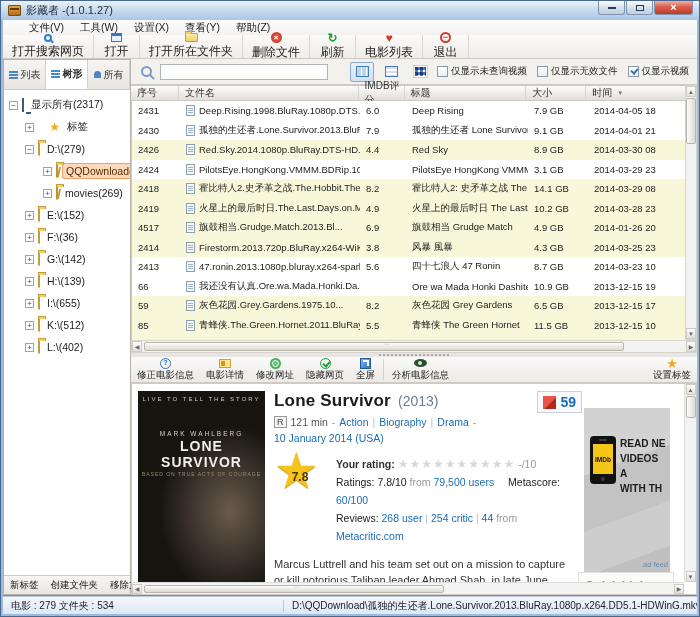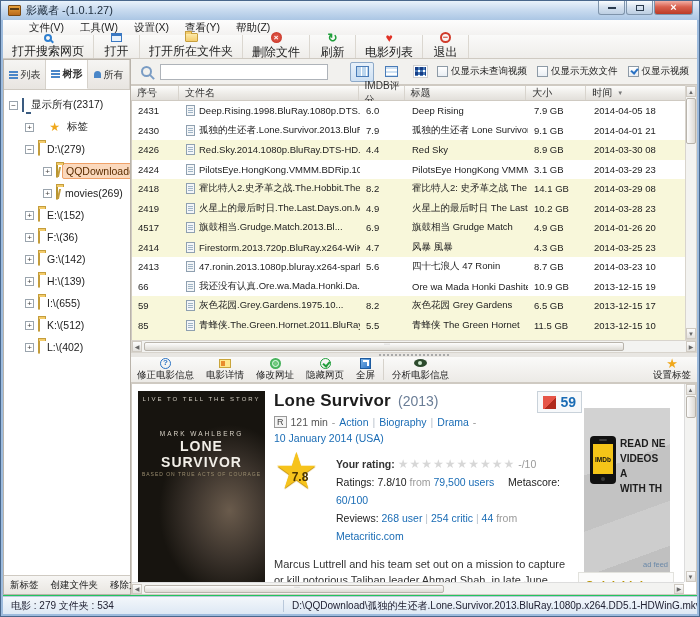--- a/index.html
+++ b/index.html
@@ -455,21 +455,21 @@
       <span class="c c-title">旗鼓相当 Grudge Match</span>
       <span class="c c-size">4.9 GB</span>
       <span class="c c-time">2014-01-26 20</span>
     </div>
     <div class="row r-y">
       <span class="c c-no">2414</span>
       <span class="c c-file">
           <span class="ficon"></span>
           <span class="ftext">Firestorm.2013.720p.BluRay.x264-WiKi.mkv</span>
         </span>
-      <span class="c c-rate">4.7</span>
+      <span class="c c-rate">3.8</span>
       <span class="c c-title">风暴 風暴</span>
       <span class="c c-size">4.3 GB</span>
       <span class="c c-time">2014-03-25 23</span>
     </div>
     <div class="row">
       <span class="c c-no">2413</span>
       <span class="c c-file">
           <span class="ficon"></span>
           <span class="ftext">47.ronin.2013.1080p.bluray.x264-sparks.mkv</span>
         </span>

